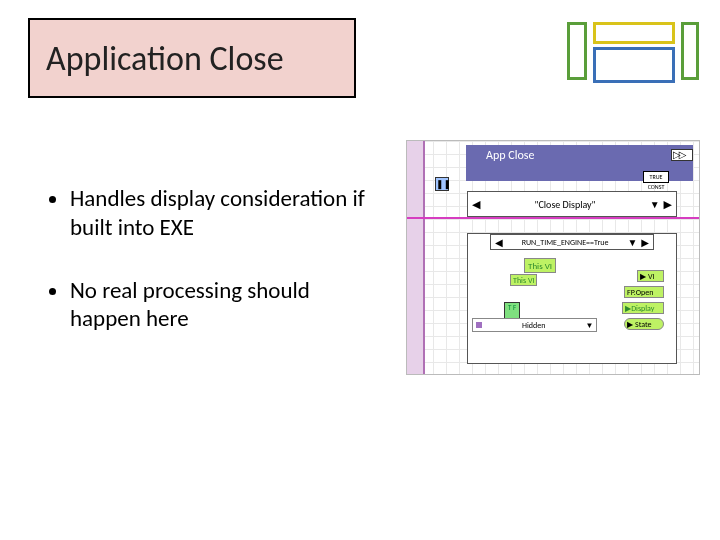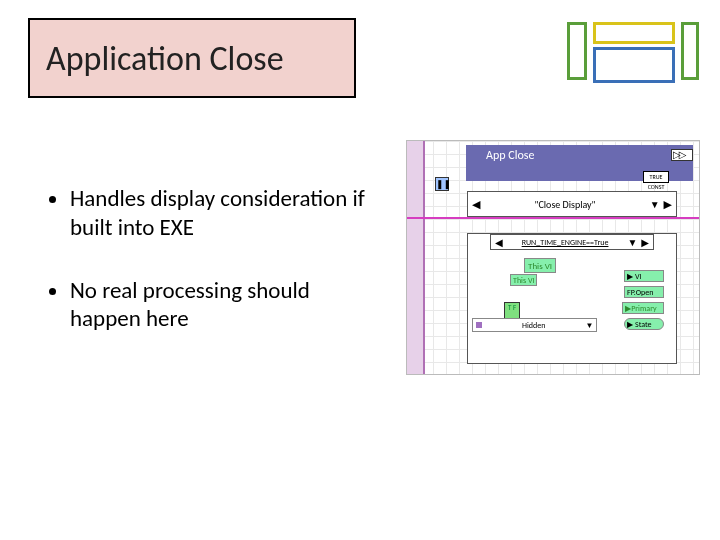--- a/index.html
+++ b/index.html
@@ -119,34 +119,34 @@
   .diag-case1 .c-left, .diag-case1 .c-right { font-size: 11px; }
   .diag-case1 .c-label { flex:1; text-align:center; font-size: 10px; }
   .diag-case2 {
     position: absolute; left: 60px; right: 22px; top: 92px; bottom: 10px;
     border: 1px solid #555; background: #fff;
   }
   .diag-case2-head {
     position: absolute; left: 22px; right: 22px; top: 0; height: 16px;
     border: 1px solid #555; background: #fff; display:flex; align-items:center; padding:0 4px; gap:4px;
   }
-  .diag-case2-head .c-label { flex:1; text-align:center; font-size: 8px; text-decoration: underline; }
+  .diag-case2-head .c-label { flex:1; text-align:center; font-size: 8px; }
   .diag-inner { position:absolute; left:0; right:0; top:18px; bottom:0; }
   .node {
-    position:absolute; border:1px solid #888; background:#86efac; font-size:9px; padding:1px 3px;
+    position:absolute; border:1px solid #888; background:#bef264; font-size:9px; padding:1px 3px;
   }
   .node.green-txt { color:#2d8a2d; }
   .node.small { font-size:8px; padding:0 2px; }
   .tf { position:absolute; width:16px; height:28px; border:1px solid #333; background:#7fe07f; font-size:7px; text-align:center; line-height:10px; color:#083; }
   .hidden-node { position:absolute; border:1px solid #888; background:#fff; font-size:8px; padding:1px 3px; display:flex; align-items:center; gap:2px; }
   .hidden-node .sw { width:6px; height:6px; background:#a070c0; display:inline-block; }
 
   .thisvi1 { left: 56px; top: 6px; }
   .thisvi2 { left: 42px; top: 22px; }
-  .vi      { right: 12px; top: 18px; width:40px; }
+  .vi      { right: 12px; top: 18px; width:27px; }
   .fpopen  { right: 12px; top: 34px; width:40px; }
   .activate{ right: 12px; top: 50px; width:42px; color:#2d8a2d; }
   .state   { right: 12px; top: 66px; width:40px;border-radius:6px; }
   .tf1     { left: 36px; top: 50px; }
   .hidden1 { left: 4px; top: 66px; gap: 40px; }
 </style>
 </head>
 <body>
 
 <div class="title-box">
@@ -195,21 +195,21 @@
         <span>◀</span>
         <span class="c-label">RUN_TIME_ENGINE==True</span>
         <span>▼</span>
         <span>▶</span>
       </div>
       <div class="diag-inner">
         <div class="node green-txt thisvi1">This VI</div>
         <div class="node green-txt small thisvi2">This VI</div>
         <div class="node small vi">▶ <span>VI</span></div>
         <div class="node small fpopen">FP.Open</div>
-        <div class="node small activate">▶<span>Primary</span></div>
+        <div class="node small activate">▶<span>Display</span></div>
         <div class="node small state">▶ <span>State</span></div>
         <div class="tf tf1">T F</div>
         <div class="hidden-node hidden1">
           <span class="sw"></span>
           <span>Hidden</span>
           <span>▼</span>
         </div>
       </div>
     </div>
   </div>

